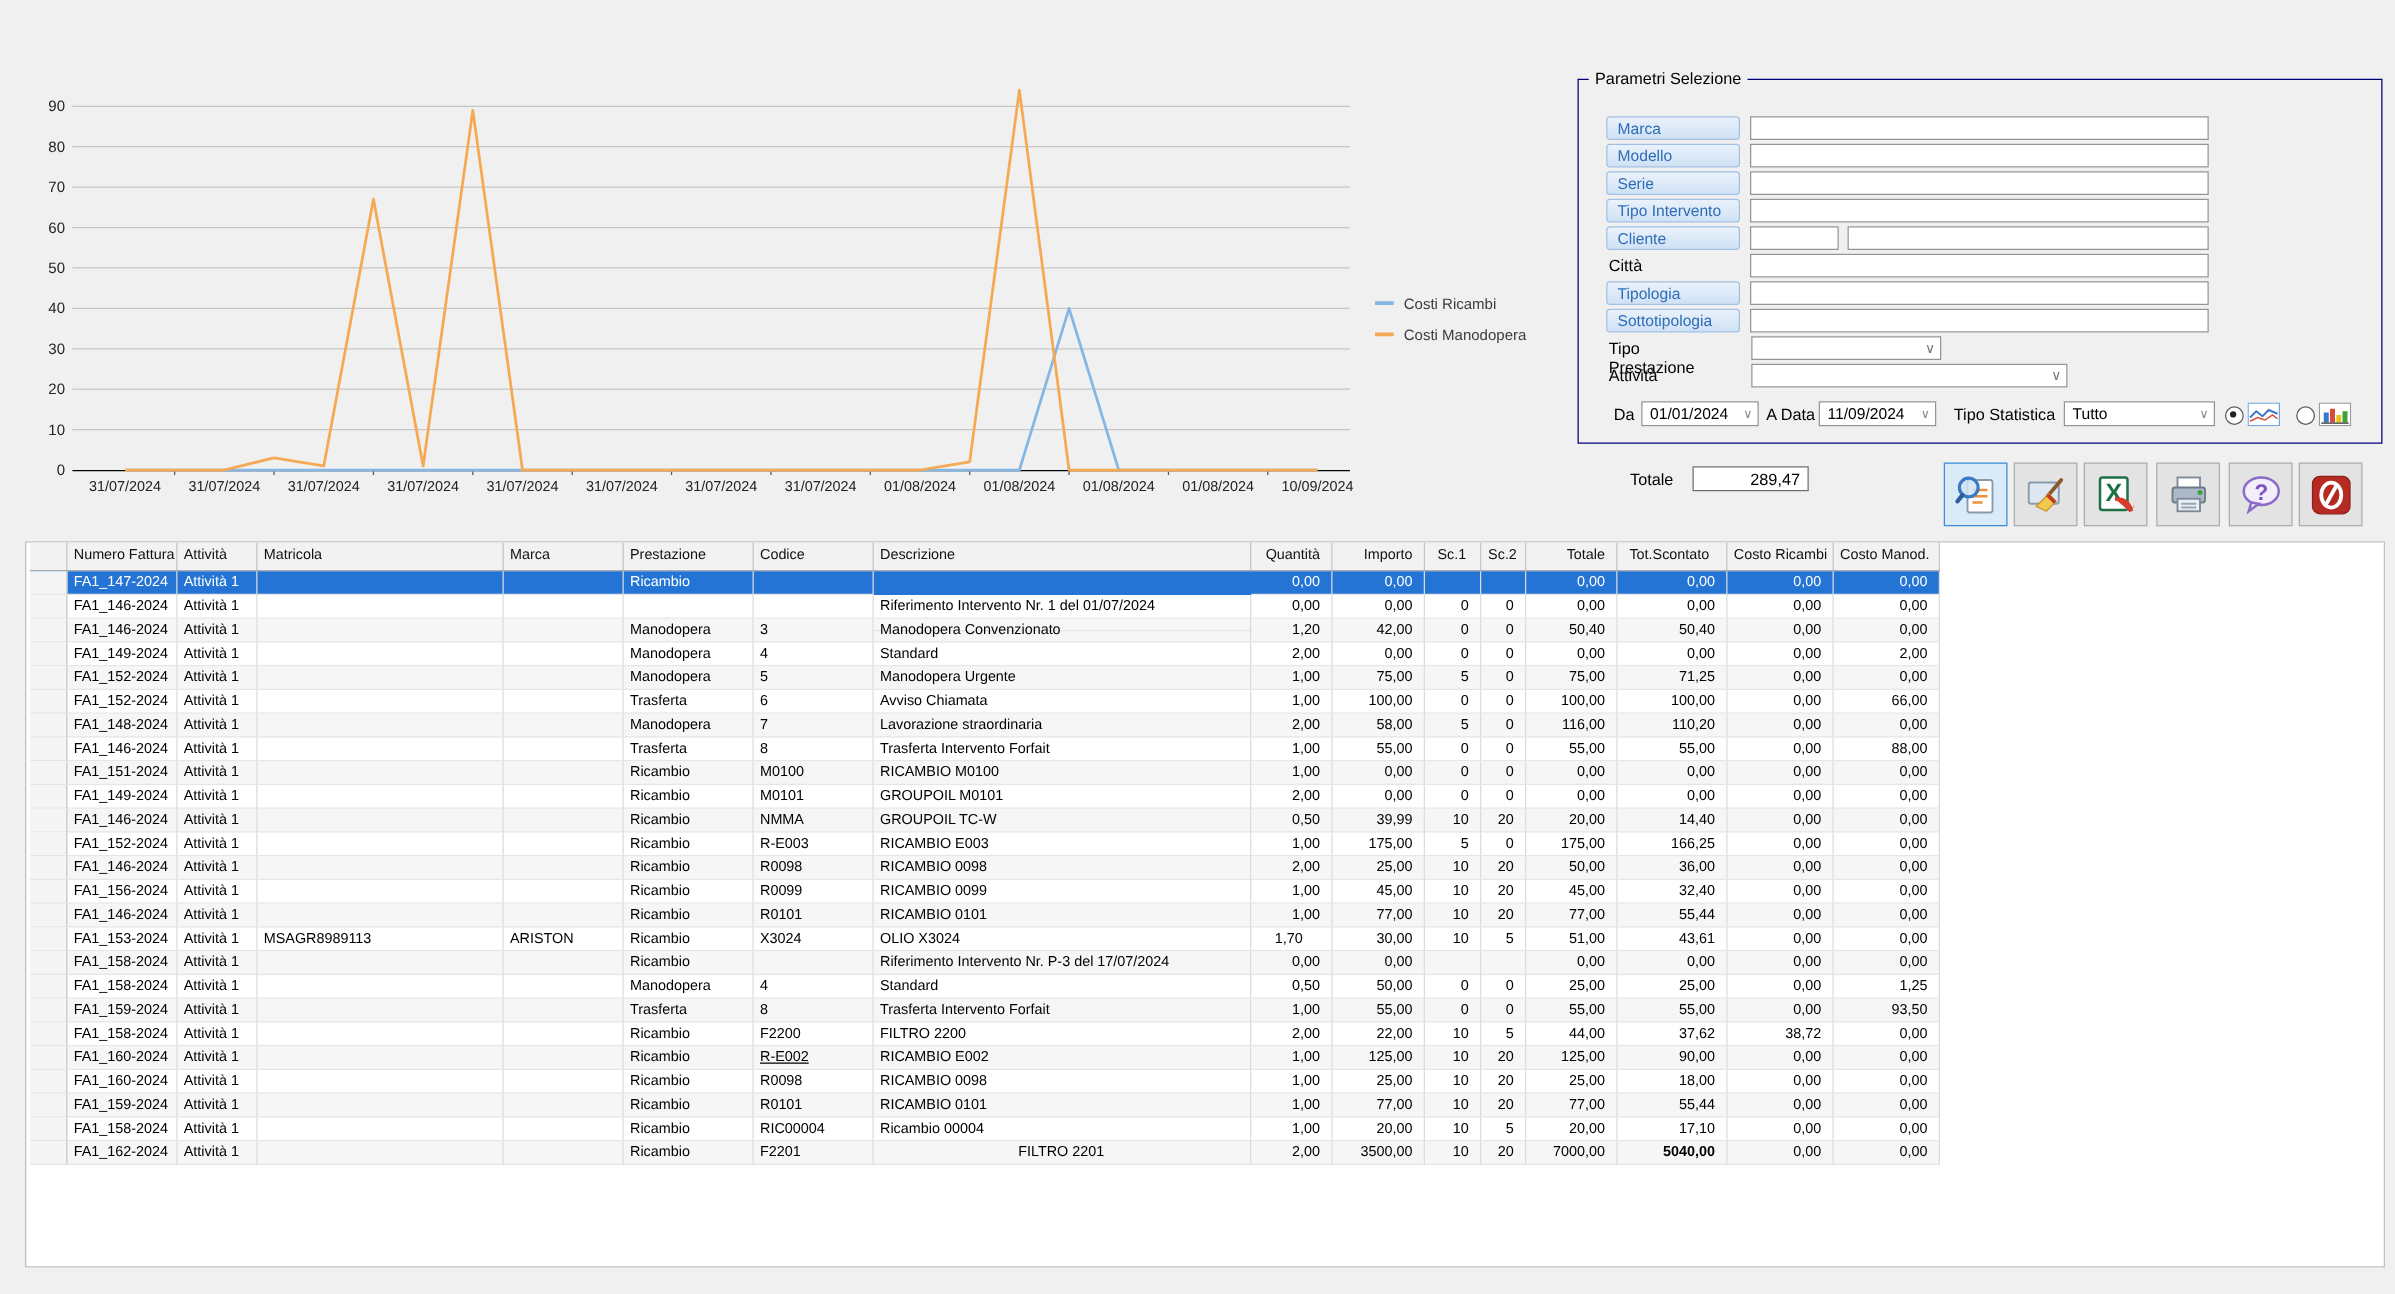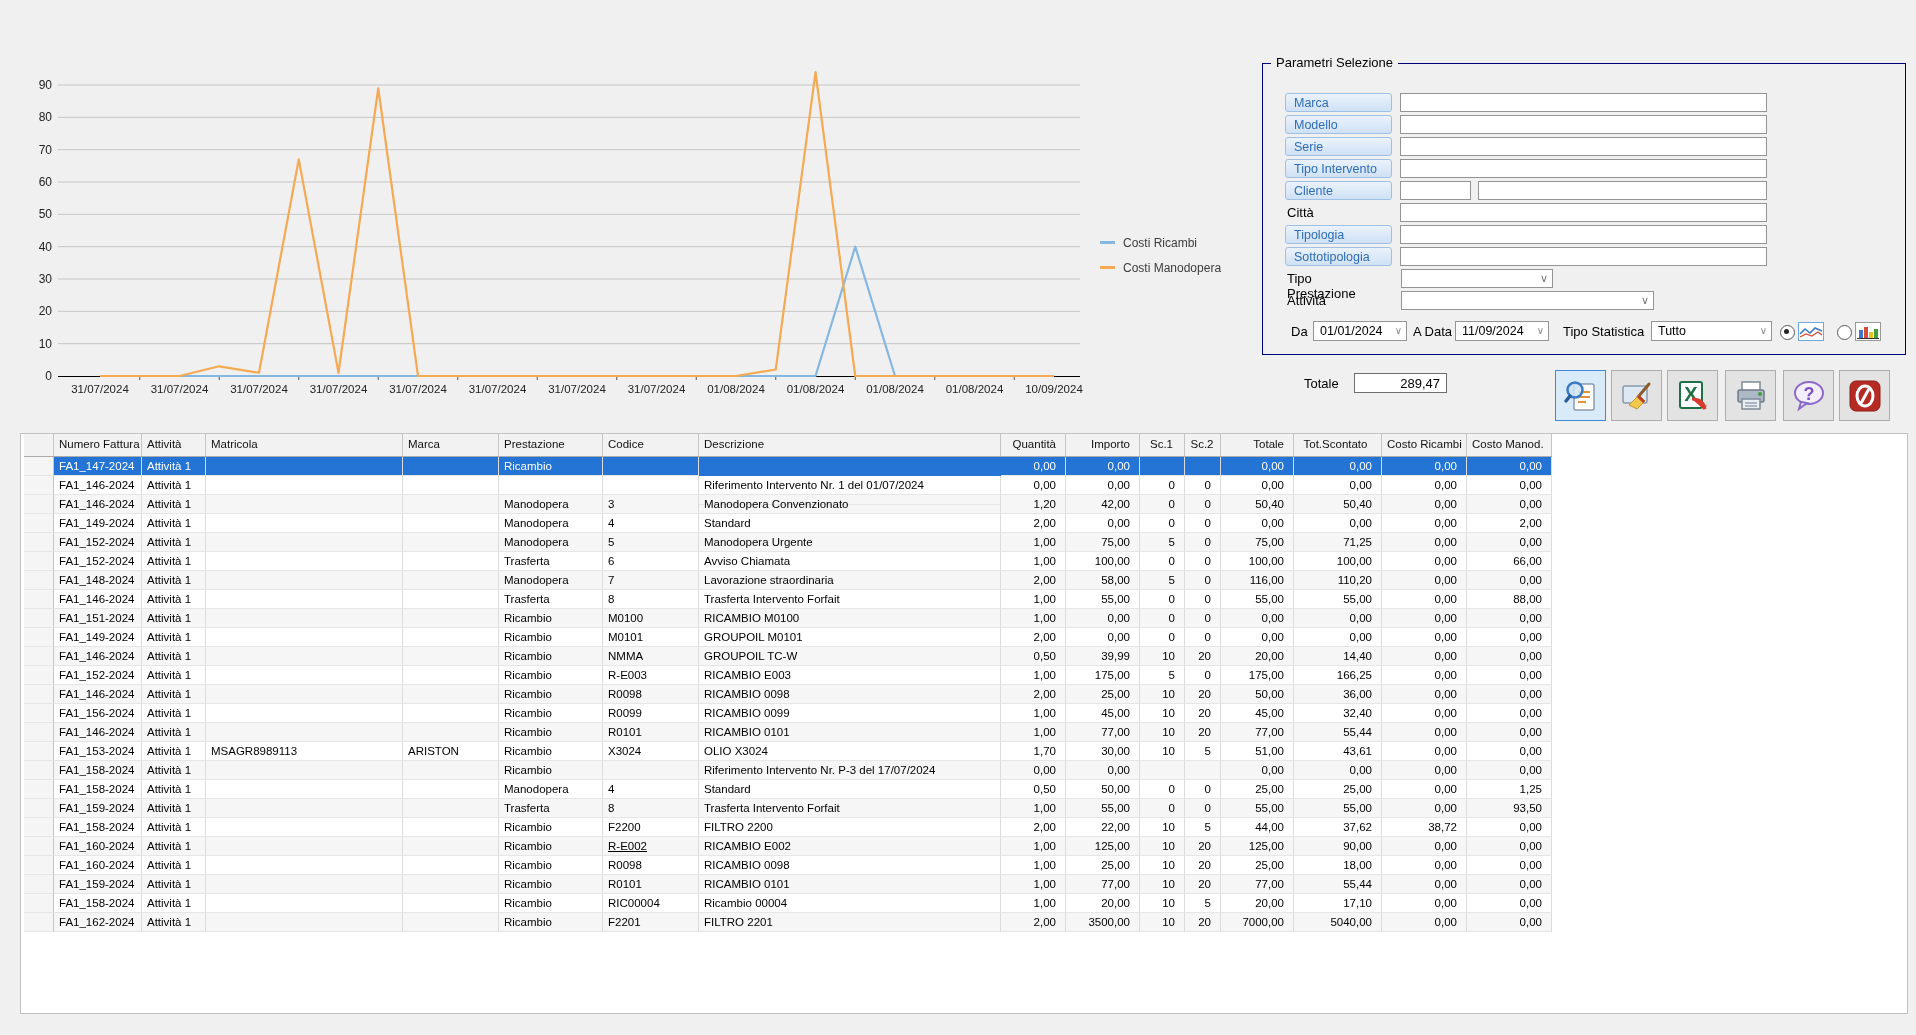--- a/index.html
+++ b/index.html
@@ -555,21 +555,21 @@
         </div>
         <div class="trow">
           <div class="td sel-cell" style="width: 30px;"></div>
           <div class="td" style="width: 88px;">FA1_153-2024</div>
           <div class="td" style="width: 64px;">Attività 1</div>
           <div class="td" style="width: 197px;">MSAGR8989113</div>
           <div class="td" style="width: 96px;">ARISTON</div>
           <div class="td" style="width: 104px;">Ricambio</div>
           <div class="td" style="width: 96px;">X3024</div>
           <div class="td" style="width: 302px;">OLIO X3024</div>
-          <div class="td ar" style="width: 65px;">1,70</div>
+          <div class="td ar" style="width: 65px; text-align: center;">1,70</div>
           <div class="td ar" style="width: 74px;">30,00</div>
           <div class="td ar" style="width: 45px;">10</div>
           <div class="td ar" style="width: 36px;">5</div>
           <div class="td ar" style="width: 73px;">51,00</div>
           <div class="td ar" style="width: 88px;">43,61</div>
           <div class="td ar" style="width: 85px;">0,00</div>
           <div class="td ar" style="width: 85px;">0,00</div>
         </div>
         <div class="trow alt">
           <div class="td sel-cell" style="width: 30px;"></div>
@@ -716,26 +716,26 @@
           <div class="td ar" style="width: 85px;">0,00</div>
         </div>
         <div class="trow alt">
           <div class="td sel-cell" style="width: 30px;"></div>
           <div class="td" style="width: 88px;">FA1_162-2024</div>
           <div class="td" style="width: 64px;">Attività 1</div>
           <div class="td" style="width: 197px;"></div>
           <div class="td" style="width: 96px;"></div>
           <div class="td" style="width: 104px;">Ricambio</div>
           <div class="td" style="width: 96px;">F2201</div>
-          <div class="td" style="width: 302px;">FILTRO 2201</div>
+          <div class="td" style="width: 302px; text-align: center;">FILTRO 2201</div>
           <div class="td ar" style="width: 65px;">2,00</div>
           <div class="td ar" style="width: 74px;">3500,00</div>
           <div class="td ar" style="width: 45px;">10</div>
           <div class="td ar" style="width: 36px;">20</div>
           <div class="td ar" style="width: 73px;">7000,00</div>
-          <div class="td ar" style="width: 88px;">5040,00</div>
+          <div class="td ar" style="width: 88px; font-weight: bold;">5040,00</div>
           <div class="td ar" style="width: 85px;">0,00</div>
           <div class="td ar" style="width: 85px;">0,00</div>
         </div>
       </div>
   </div>
 
 </div>
 
 </body></html>

